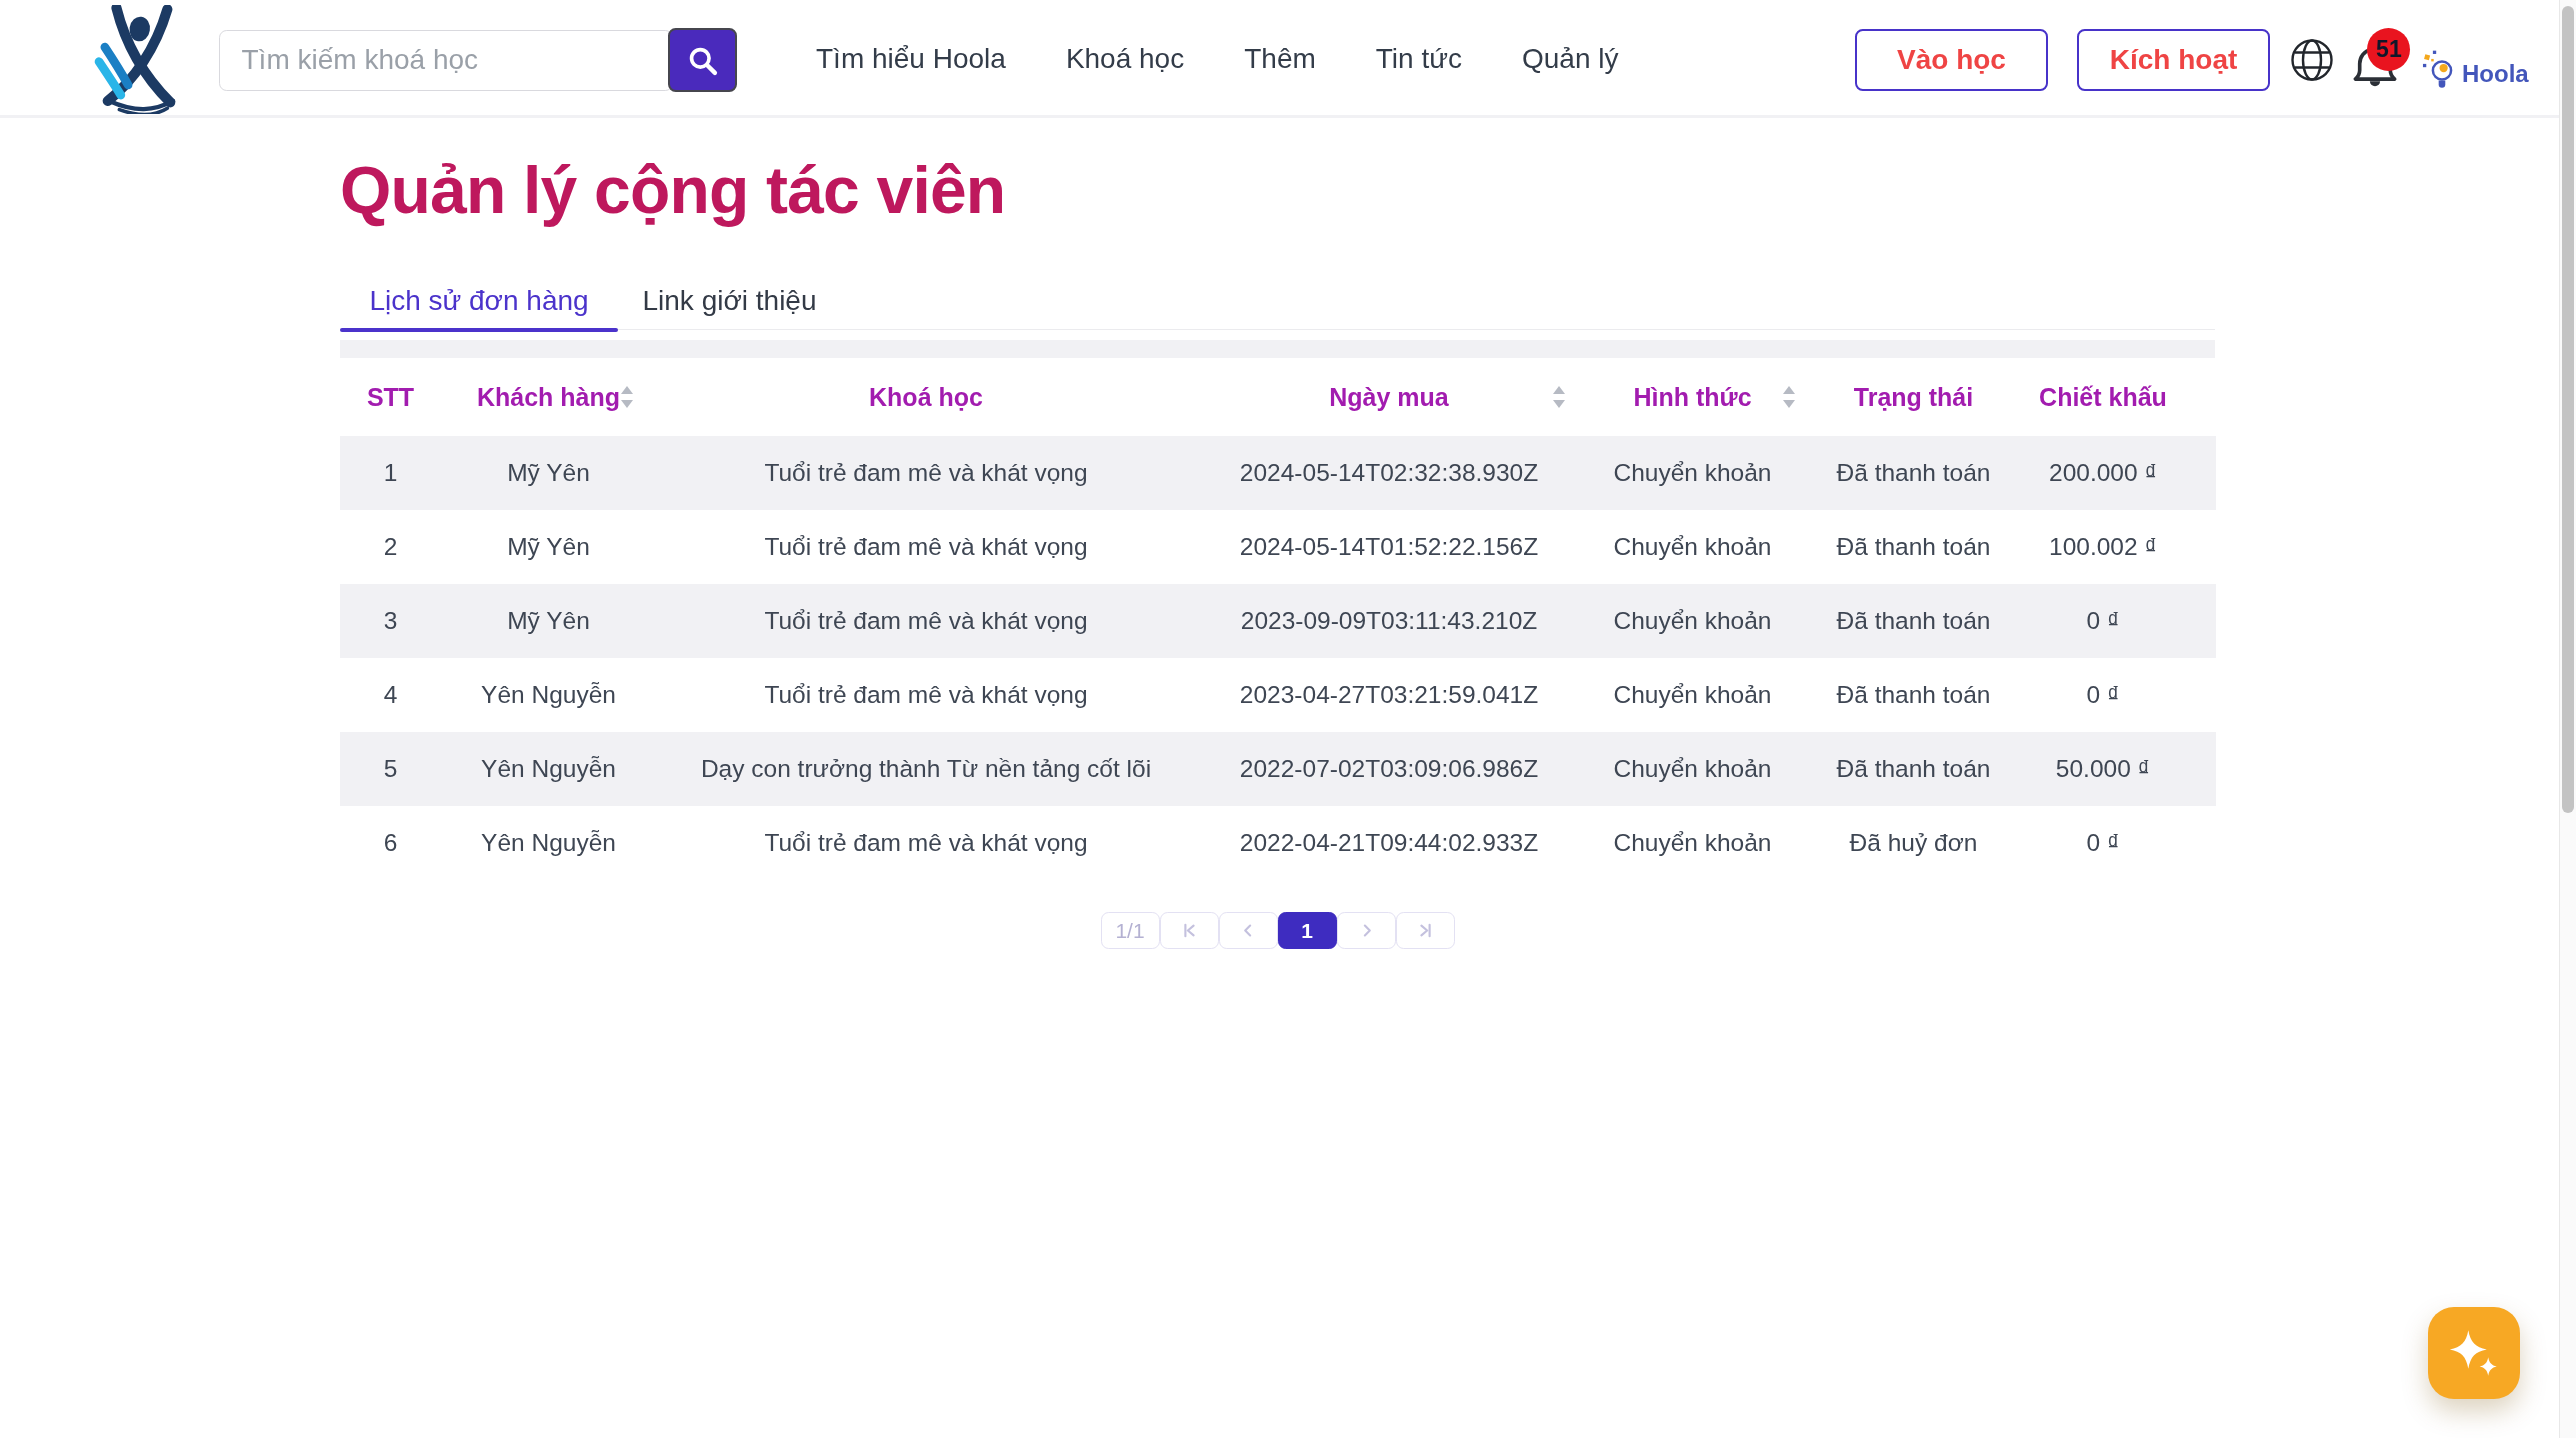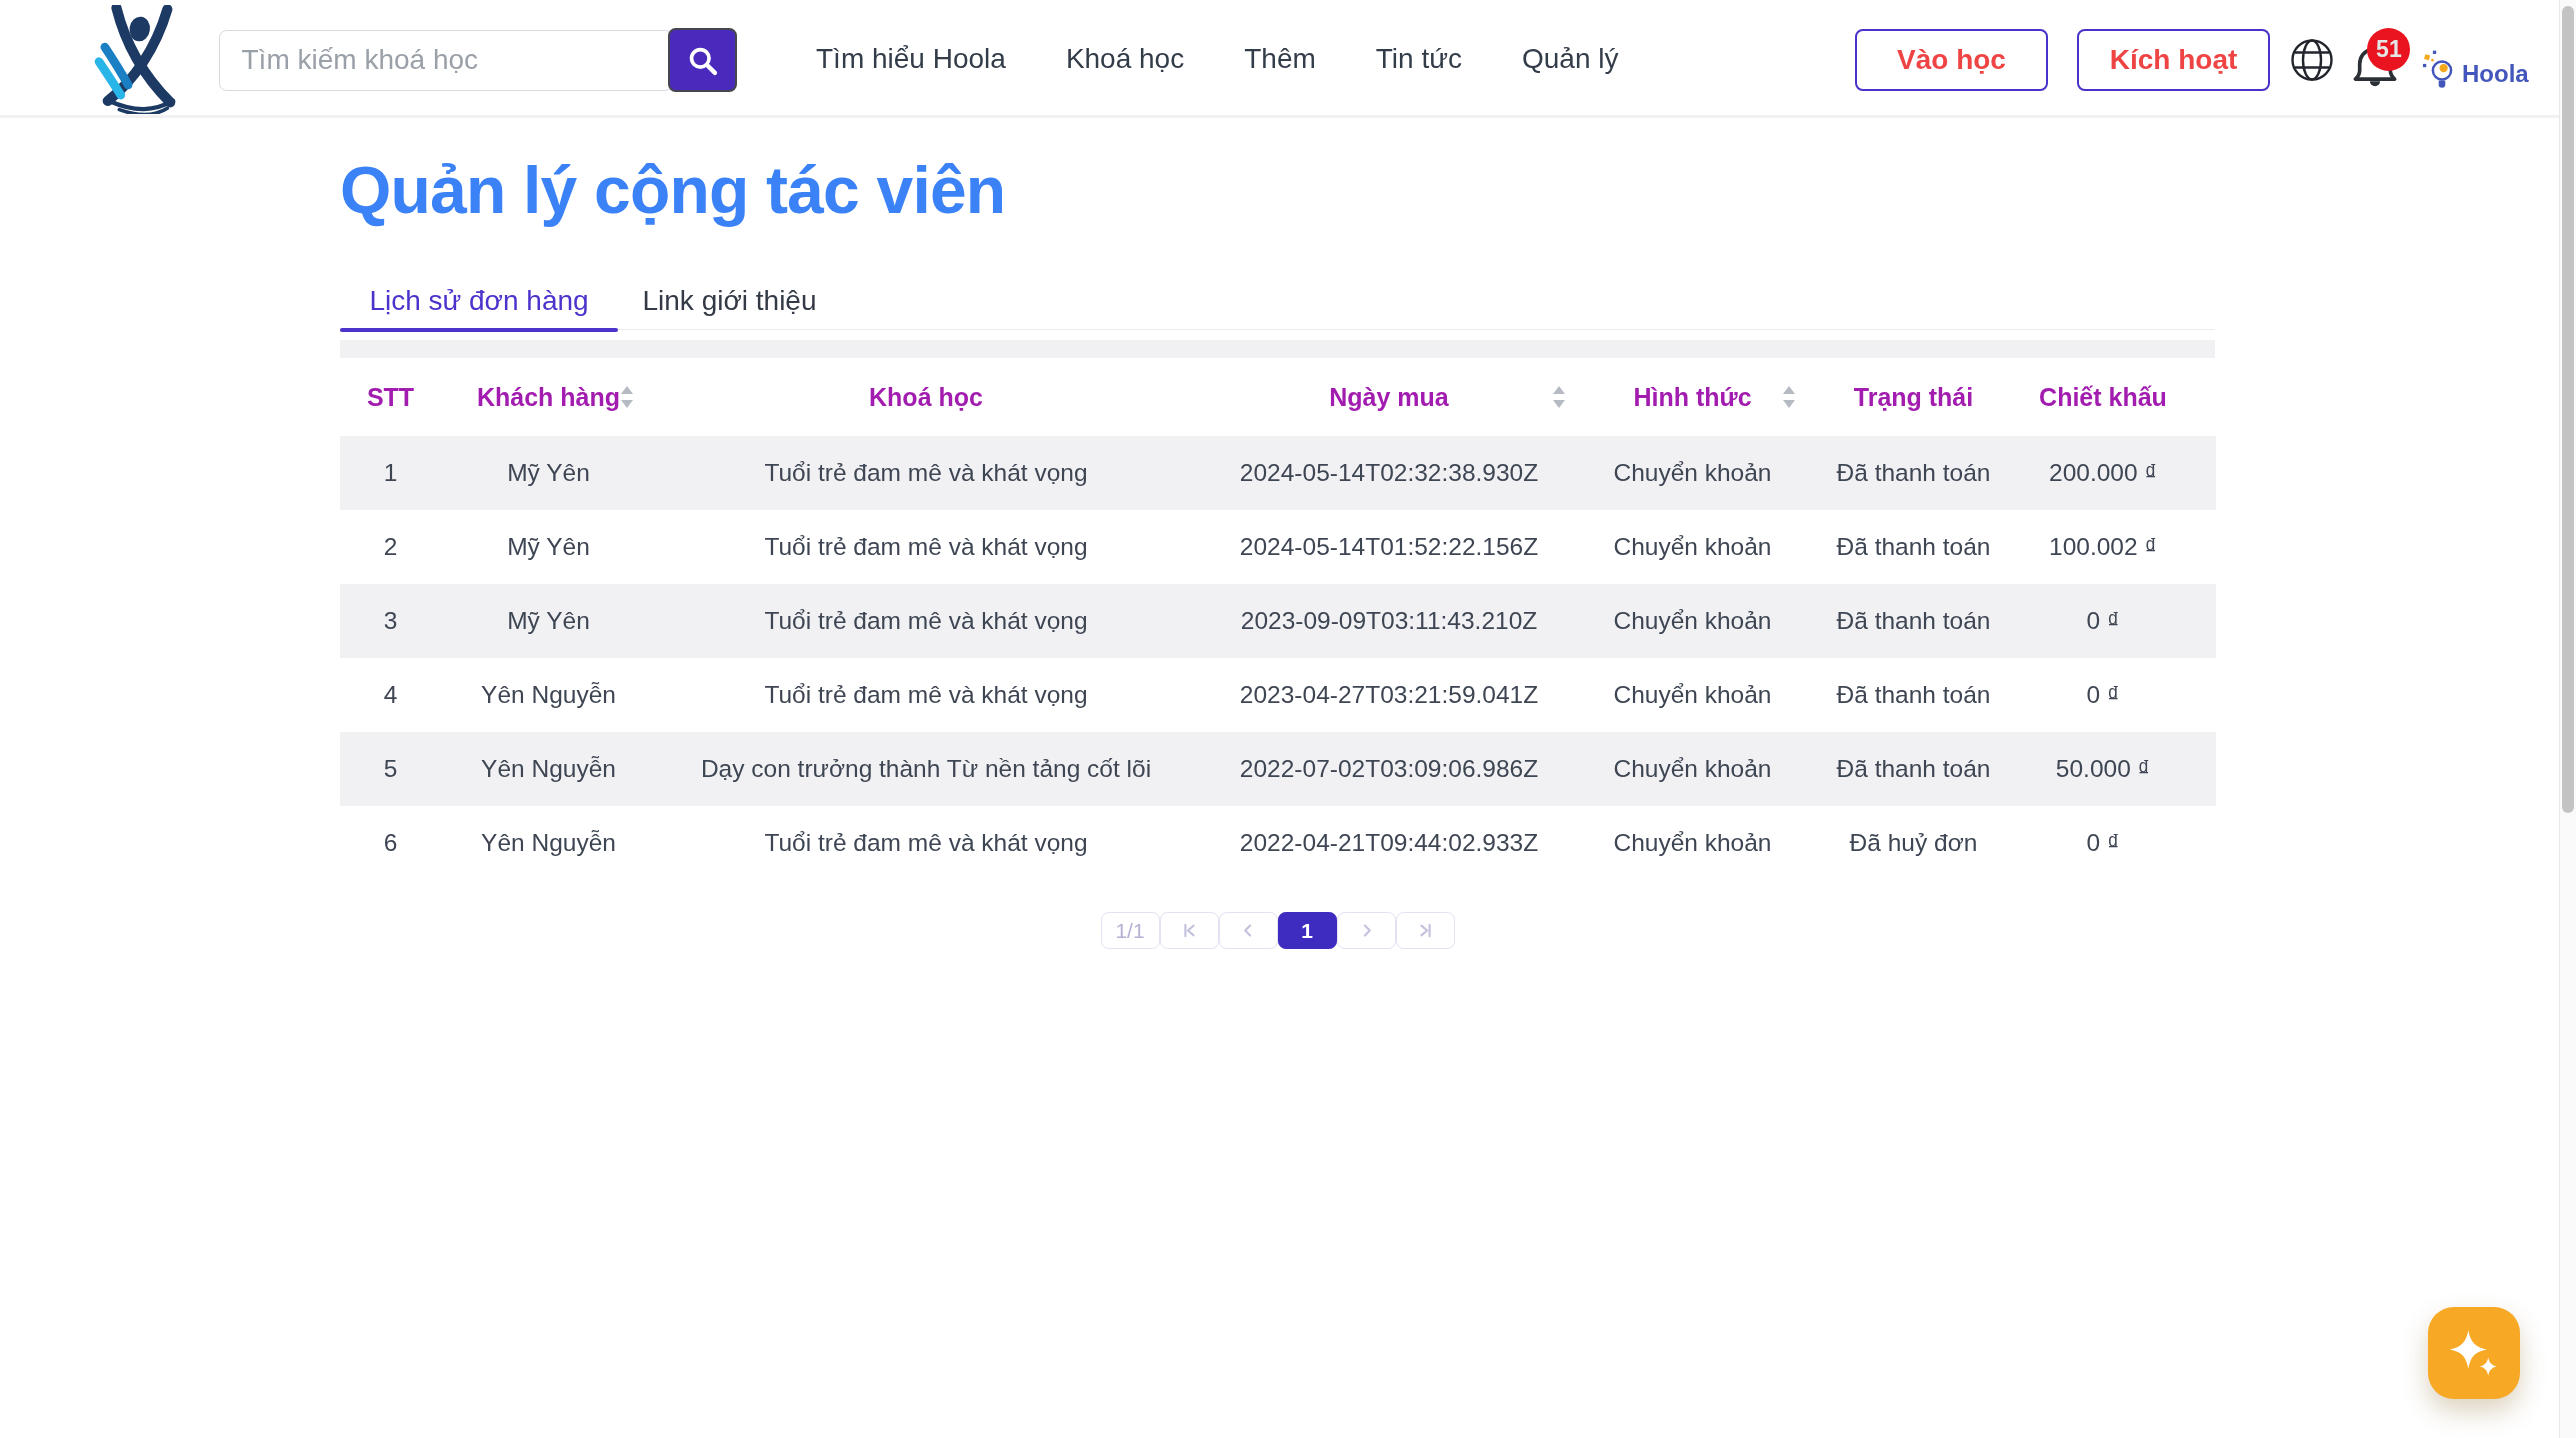--- a/index.html
+++ b/index.html
@@ -15,26 +15,26 @@
   .search input::placeholder { color:#9aa0a8; }
   .search-btn { position:absolute; left:449px; top:0; width:69px; height:64px; background:#4a2abc; border:2.3px solid #46464e; border-radius:7.7px; cursor:pointer; display:flex; align-items:center; justify-content:center; }
   .nav { position:absolute; left:784px; top:0; height:118px; display:flex; align-items:center; gap:28px; }
   .nav-item { font-size:28px; color:#333c49; font-weight:500; cursor:pointer; white-space:nowrap; text-decoration:none;margin-left:32px; }
   .outline-btn { position:absolute; top:29px; width:193px; height:62px; background:#fff; border:2.3px solid #4733c9; border-radius:7.7px; color:#ef4444; font-size:28px; font-weight:700; font-family:inherit; display:flex; align-items:center; justify-content:center; cursor:pointer; }
   .btn-vao { left:1855px; }
   .btn-kich { left:2077px; }
   .globe { position:absolute; left:2288px; top:36px; width:48px; height:48px; cursor:pointer; }
   .bell-wrap { position:absolute; left:2349px; top:28px; width:71px; height:63px; cursor:pointer; }
   .bell-wrap svg.bell { position:absolute; left:1.5px; top:10.7px; }
-  .badge { position:absolute; left:18.4px; top:0px; min-width:43px; height:43px; border-radius:50%; background:#e9141f; color:#e5e5e5; font-size:23px; font-weight:700; display:flex; align-items:center; justify-content:center; }
+  .badge { position:absolute; left:18.4px; top:0px; min-width:43px; height:43px; border-radius:50%; background:#e9141f; color:#0f172a; font-size:23px; font-weight:700; display:flex; align-items:center; justify-content:center; }
   .brand-mini { position:absolute; left:2421px; top:40px; height:52px; display:flex; align-items:flex-end; cursor:pointer; }
   .brand-mini .brand-text { font-size:24px; font-weight:700; color:#4356bb; padding-bottom:3.8px; margin-left:4px; }
 
   
-  .page-title { position:absolute; left:340px; top:152px; font-size:66px; font-weight:700; color:#3b82f6; letter-spacing:-0.8px; }
+  .page-title { position:absolute; left:340px; top:152px; font-size:66px; font-weight:700; color:#be185d; letter-spacing:-0.8px; }
   .tabs { position:absolute; left:340px; top:273px; width:1875px; height:57px; border-bottom:1.5px solid #ebebee; display:flex; }
   .tab { position:relative; font-size:28px; color:#333a46; display:flex; align-items:center; justify-content:center; cursor:pointer; white-space:nowrap; }
   .tab:first-child { width:278px; }
   .tab + .tab { margin-left:24.5px; }
   .tab.active { color:#4b33cb; font-weight:500; }
   .tab.active::after { content:""; position:absolute; left:0; bottom:-3.1px; width:100%; height:4.6px; background:#4b33cb; border-radius:2.3px; }
 
   .table-strip { position:absolute; left:340px; top:340px; width:1875px; height:17.6px; background:#f1f1f4; }
 
   table.orders { position:absolute; left:340px; top:358px; width:1875px; border-collapse:collapse; table-layout:fixed; }

